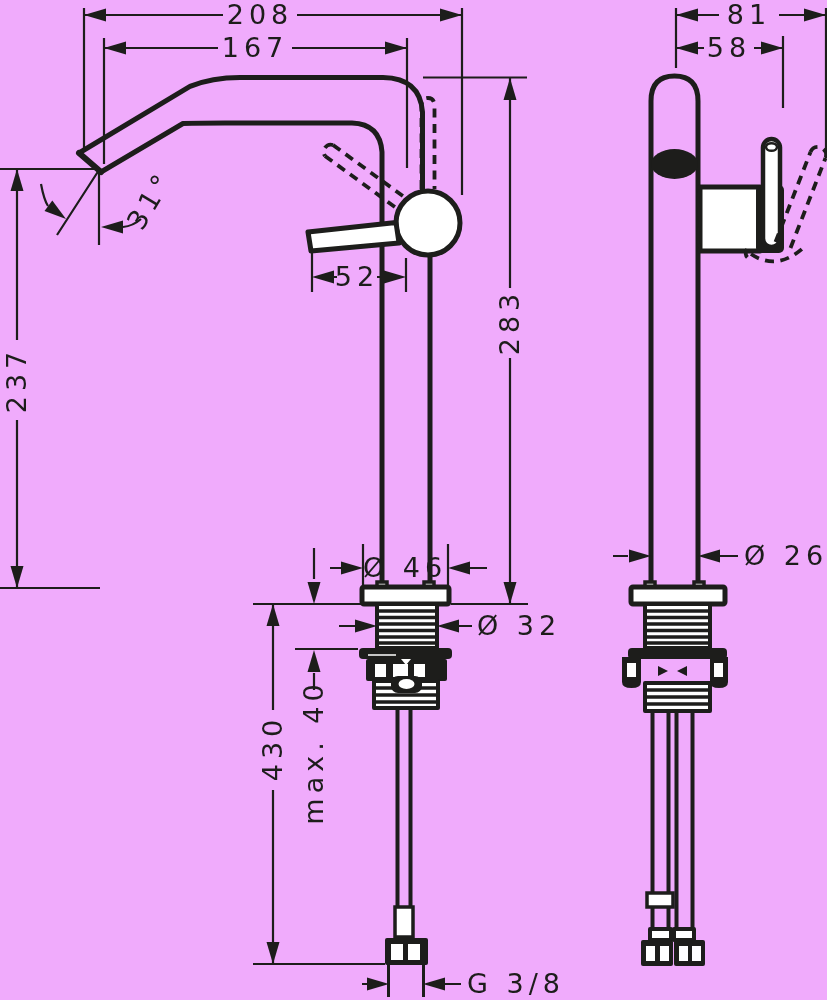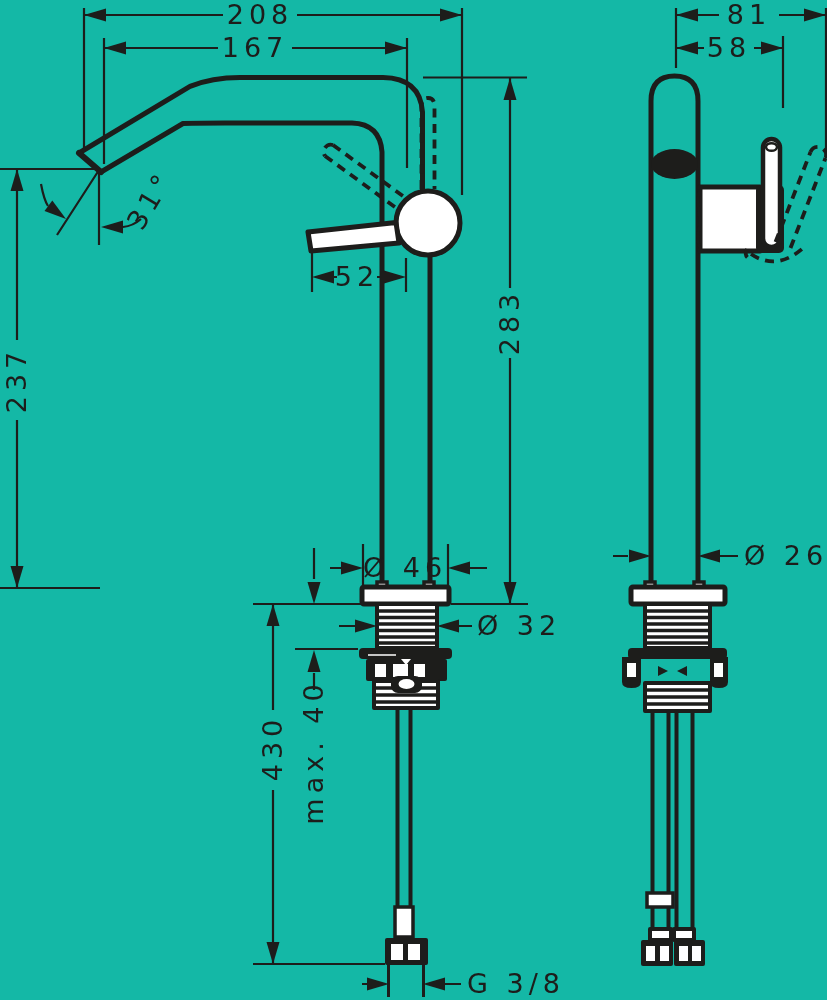--- a/index.html
+++ b/index.html
@@ -1,16 +1,16 @@
 <!DOCTYPE html>
 <html><head>
 <meta charset="utf-8">
 <style>
   html,body{margin:0;padding:0;background:#ffffff;}
-  .stage{position:relative;width:827px;height:1000px;background:#14b8a6;overflow:hidden;}
+  .stage{position:relative;width:827px;height:1000px;background:#f0abfc;overflow:hidden;}
   svg{display:block;}
   .ol{fill:none;stroke:#1d1d1b;stroke-width:5;stroke-linejoin:round;stroke-linecap:round;}
   .olw{fill:#ffffff;stroke:#1d1d1b;stroke-width:5;stroke-linejoin:round;}
   .ol4{fill:#ffffff;stroke:#1d1d1b;stroke-width:4;stroke-linejoin:round;}
   .ol35{fill:#ffffff;stroke:#1d1d1b;stroke-width:3.5;}
   .dark{fill:#1d1d1b;stroke:none;}
   .white{fill:#ffffff;stroke:none;}
   .dim{fill:none;stroke:#1d1d1b;stroke-width:2.2;stroke-linecap:butt;}
   .arr{fill:#1d1d1b;stroke:none;}
   .dash{fill:none;stroke:#1d1d1b;stroke-width:3.8;stroke-dasharray:9 6.5;}

